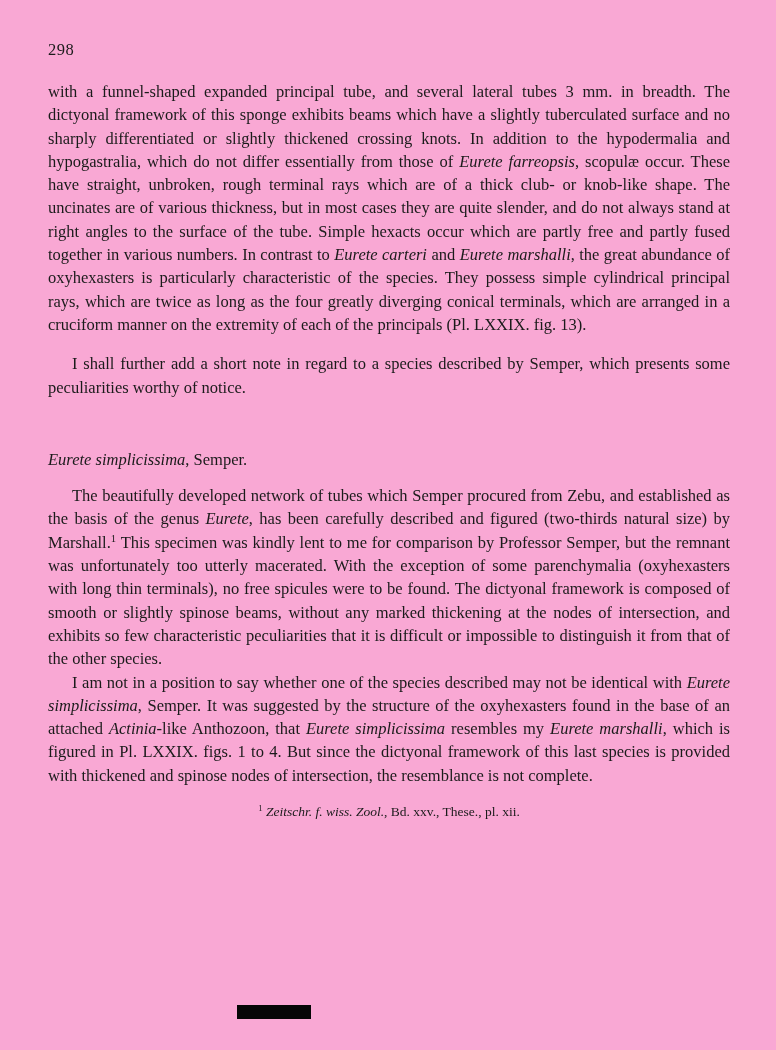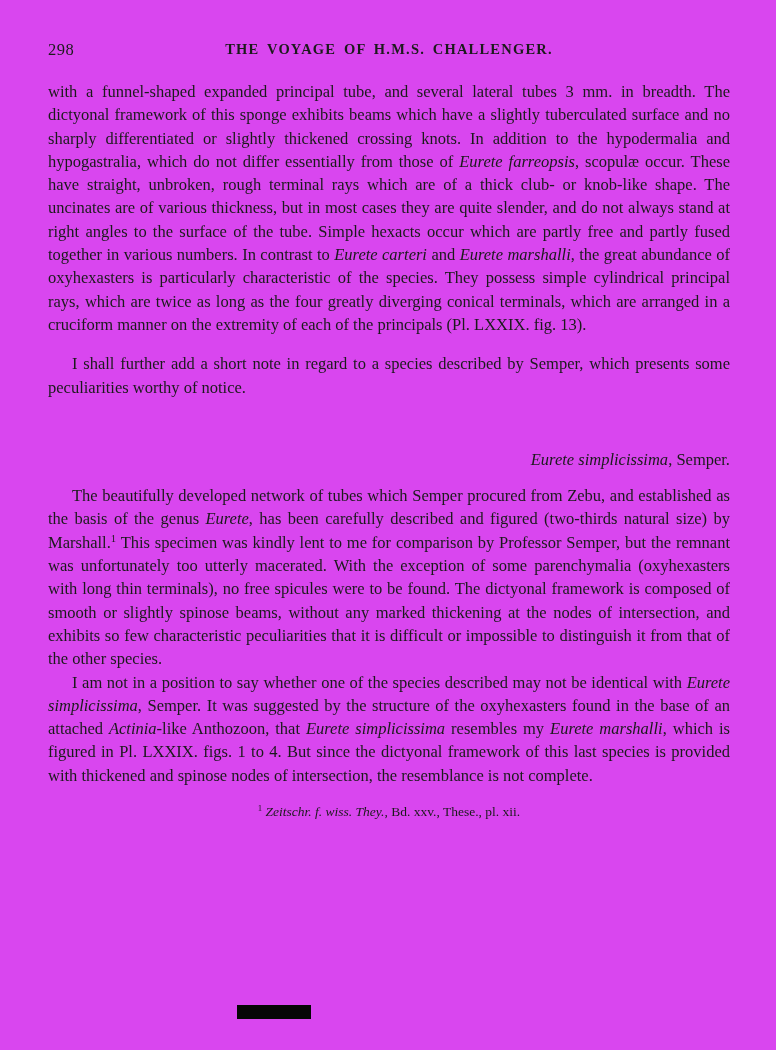--- a/index.html
+++ b/index.html
@@ -5,21 +5,21 @@
   html, body {
     margin: 0;
     padding: 0;
     background: #e9e9e7;
   }
   .page {
     position: relative;
     width: 776px;
     height: 1050px;
     margin: 0 auto;
-    background: #d946ef;
+    background: #f9a8d4;
     color: #1b1b1b;
     font-family: "Liberation Serif", "DejaVu Serif", serif;
     overflow: hidden;
   }
   .header-row {
     position: absolute;
     top: 40px;
     left: 48px;
     right: 46px;
     height: 22px;
@@ -55,21 +55,21 @@
     margin: 0;
   }
   .para.indent {
     text-indent: 24px;
   }
   .para.after-gap {
     margin-bottom: 16px;
   }
   .section-heading {
     margin: 49px 0 13px 0;
-    text-align: right;
+    text-align: left;
     font-size: 16.5px;
   }
   .footnote {
     margin-top: 16px;
     text-align: center;
     font-size: 13.5px;
     line-height: 18px;
   }
   sup {
     font-size: 0.65em;
@@ -85,34 +85,33 @@
     background: #060606;
   }
 </style>
 </head>
 <body>
 
 <div class="page">
 
   <div class="header-row">
     <span class="page-number">298</span>
-    <span class="running-title">THE VOYAGE OF H.M.S. CHALLENGER.</span>
   </div>
 
   <div class="text-block">
 
     <p class="para after-gap"><span>with a funnel-shaped expanded principal tube, and several lateral tubes 3 mm. in breadth. The dictyonal framework of this sponge exhibits beams which have a slightly tuberculated surface and no sharply differentiated or slightly thickened crossing knots.  In addition to the hypodermalia and hypogastralia, which do not differ essentially from those of </span><span style="font-style: italic;">Eurete farreopsis</span><span>, scopulæ occur.  These have straight, unbroken, rough terminal rays which are of a thick club- or knob-like shape.  The uncinates are of various thickness, but in most cases they are quite slender, and do not always stand at right angles to the surface of the tube.  Simple hexacts occur which are partly free and partly fused together in various numbers.  In contrast to </span><span style="font-style: italic;">Eurete carteri</span><span> and </span><span style="font-style: italic;">Eurete marshalli</span><span>, the great abundance of oxyhexasters is particularly characteristic of the species.  They possess simple cylindrical principal rays, which are twice as long as the four greatly diverging conical terminals, which are arranged in a cruciform manner on the extremity of each of the principals (Pl. LXXIX. fig. 13).</span></p>
 
     <p class="para indent"><span>I shall further add a short note in regard to a species described by Semper, which presents some peculiarities worthy of notice.</span></p>
 
     <p class="para section-heading"><span style="font-style: italic;">Eurete simplicissima</span><span>, Semper.</span></p>
 
     <p class="para indent"><span>The beautifully developed network of tubes which Semper procured from Zebu, and established as the basis of the genus </span><span style="font-style: italic;">Eurete</span><span>, has been carefully described and figured (two-thirds natural size) by Marshall.</span><sup>1</sup><span>  This specimen was kindly lent to me for comparison by Professor Semper, but the remnant was unfortunately too utterly macerated.  With the exception of some parenchymalia (oxyhexasters with long thin terminals), no free spicules were to be found.  The dictyonal framework is composed of smooth or slightly spinose beams, without any marked thickening at the nodes of intersection, and exhibits so few characteristic peculiarities that it is difficult or impossible to distinguish it from that of the other species.</span></p>
 
     <p class="para indent"><span>I am not in a position to say whether one of the species described may not be identical with </span><span style="font-style: italic;">Eurete simplicissima</span><span>, Semper.  It was suggested by the structure of the oxyhexasters found in the base of an attached </span><span style="font-style: italic;">Actinia</span><span>-like Anthozoon, that </span><span style="font-style: italic;">Eurete simplicissima</span><span> resembles my </span><span style="font-style: italic;">Eurete marshalli</span><span>, which is figured in Pl. LXXIX. figs. 1 to 4. But since the dictyonal framework of this last species is provided with thickened and spinose nodes of intersection, the resemblance is not complete.</span></p>
 
-    <p class="para footnote"><sup>1</sup><span> </span><span style="font-style: italic;">Zeitschr. f. wiss. They.</span><span>, Bd. xxv., These., pl. xii.</span></p>
+    <p class="para footnote"><sup>1</sup><span> </span><span style="font-style: italic;">Zeitschr. f. wiss. Zool.</span><span>, Bd. xxv., These., pl. xii.</span></p>
 
   </div>
 
   <div class="scan-artifact"></div>
 
 </div>
 
 </body></html>

